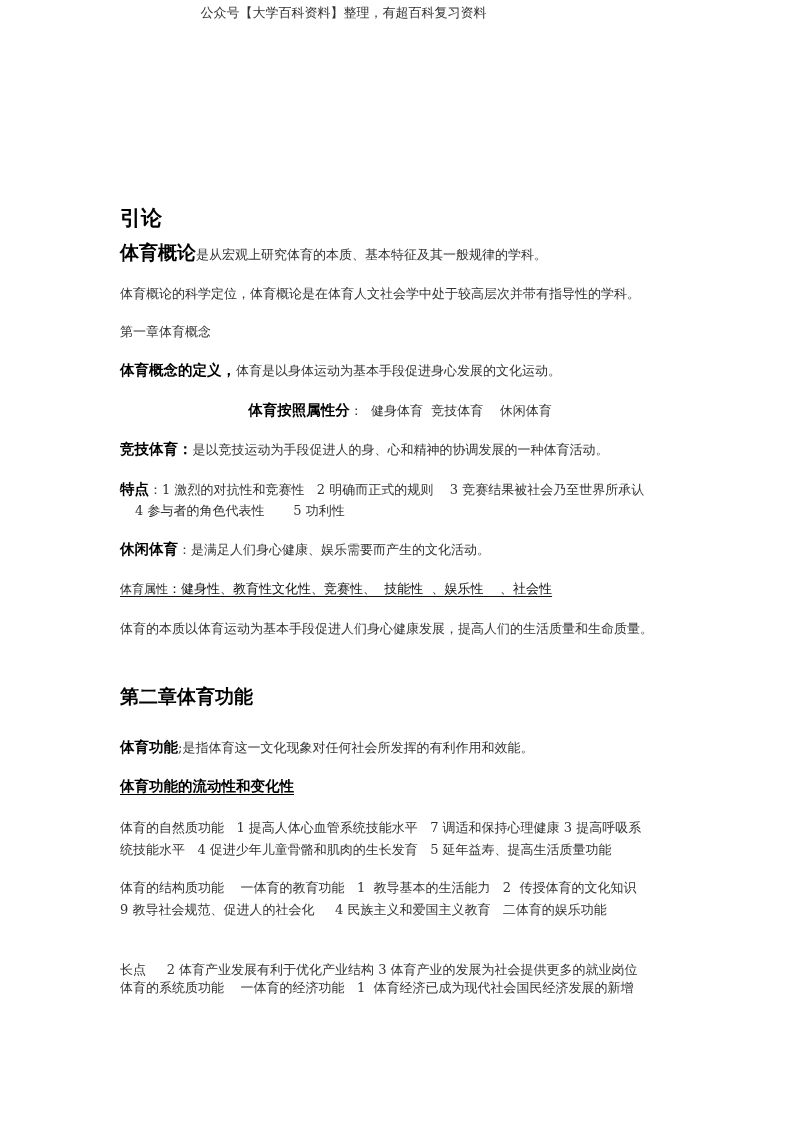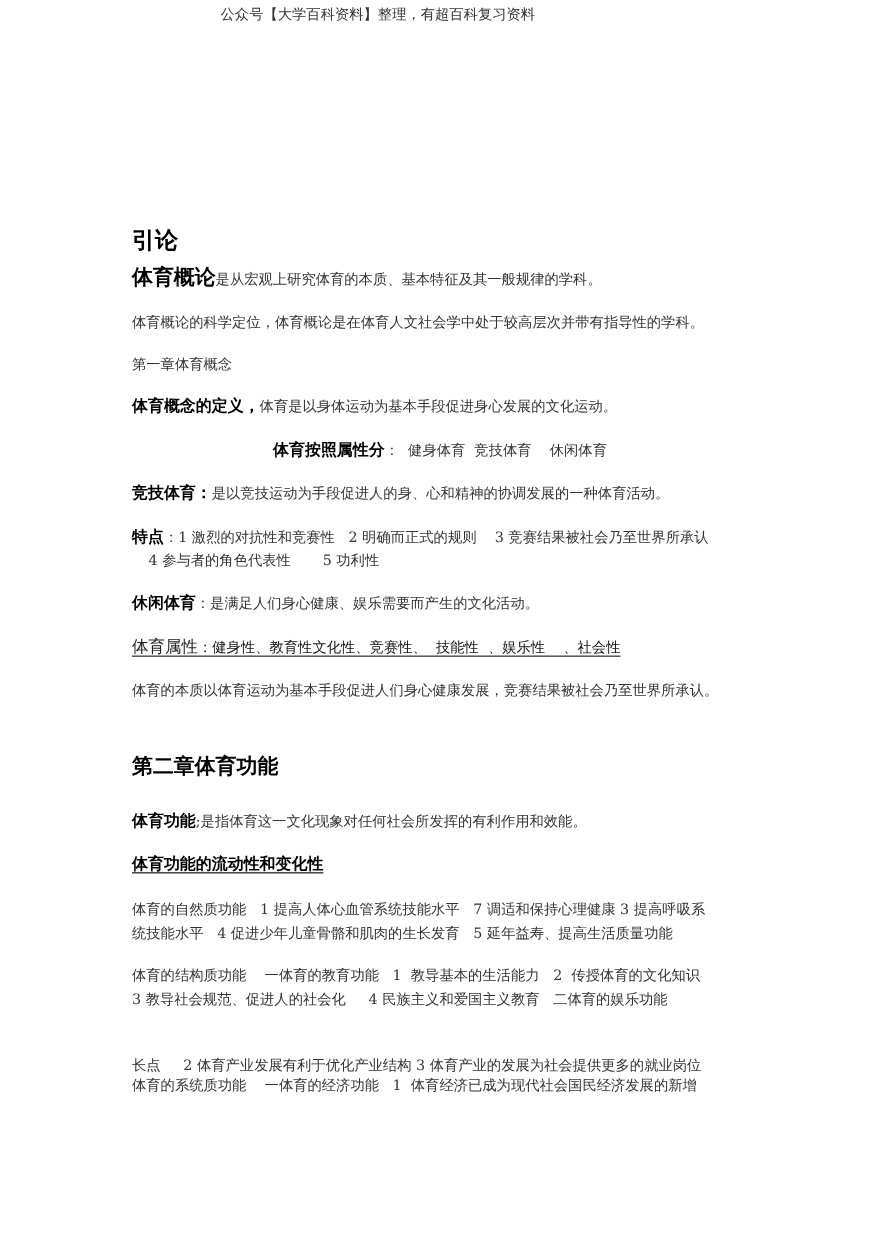--- a/index.html
+++ b/index.html
@@ -11,21 +11,21 @@
   .header {
     position: absolute; top: 4px; left: 0; width: 687px; text-align: center;
     font-size: 13px; color: #333333;
   }
   .block { position: absolute; left: 120px; width: 560px; }
   .h-big { font-family: "DejaVu Sans", "Liberation Sans", sans-serif; font-weight: bold; font-size: 19px; color: #000; }
   .line { font-size: 13px; color: #333; line-height: 21px; white-space: nowrap; }
   .wrap { white-space: normal; }
   .b { font-family: "DejaVu Sans", "Liberation Sans", sans-serif; font-weight: bold; color: #000; font-size: 14.5px; }
   .u { text-decoration: underline; text-underline-offset: 3px; }
-  .attr-label { font-size: 15px; color: #222; }
+  .attr-label { font-size: 12px; color: #222; }
   .sp { white-space: pre; }
 </style>
 </head>
 <body>
 
 <div class="header">公众号【大学百科资料】整理，有超百科复习资料</div>
 
 <div class="block h-big" style="top:204px; font-size:21px;">引论</div>
 
 <div class="block line" style="top:242px;">
@@ -56,32 +56,32 @@
 </div>
 
 <div class="block line" style="top:539px;">
   <span class="b">休闲体育</span><span>：是满足人们身心健康、娱乐需要而产生的文化活动。</span>
 </div>
 
 <div class="block line u" style="top:578px; color:#111;">
   <span class="attr-label">体育属性</span><span class="sp">：健身性、教育性文化性、竞赛性、  技能性  、娱乐性    、社会性</span>
 </div>
 
-<div class="block line wrap" style="top:618px; width:555px;">体育的本质以体育运动为基本手段促进人们身心健康发展，竞赛结果被社会乃至世界所承认。</div>
+<div class="block line wrap" style="top:618px; width:555px;">体育的本质以体育运动为基本手段促进人们身心健康发展，提高人们的生活质量和生命质量。</div>
 
 <div class="block h-big" style="top:684px;">第二章体育功能</div>
 
 <div class="block line" style="top:737px;">
   <span class="b">体育功能</span><span>;是指体育这一文化现象对任何社会所发挥的有利作用和效能。</span>
 </div>
 
 <div class="block line" style="top:776px;">
   <span class="b u">体育功能的流动性和变化性</span>
 </div>
 
 <div class="block line sp" style="top:817px;">体育的自然质功能   1 提高人体心血管系统技能水平   7 调适和保持心理健康 3 提高呼吸系</div>
 <div class="block line sp" style="top:839px;">统技能水平   4 促进少年儿童骨骼和肌肉的生长发育   5 延年益寿、提高生活质量功能</div>
 
 <div class="block line sp" style="top:877px;">体育的结构质功能    一体育的教育功能   1  教导基本的生活能力   2  传授体育的文化知识</div>
-<div class="block line sp" style="top:899px;">3 教导社会规范、促进人的社会化     4 民族主义和爱国主义教育   二体育的娱乐功能</div>
+<div class="block line sp" style="top:899px;">9 教导社会规范、促进人的社会化     4 民族主义和爱国主义教育   二体育的娱乐功能</div>
 
 <div class="block line sp" style="top:937px;margin-top:40px;">体育的系统质功能    一体育的经济功能   1  体育经济已成为现代社会国民经济发展的新增</div>
 <div class="block line sp" style="top:959px;">长点     2 体育产业发展有利于优化产业结构 3 体育产业的发展为社会提供更多的就业岗位</div>
 
 </body></html>

